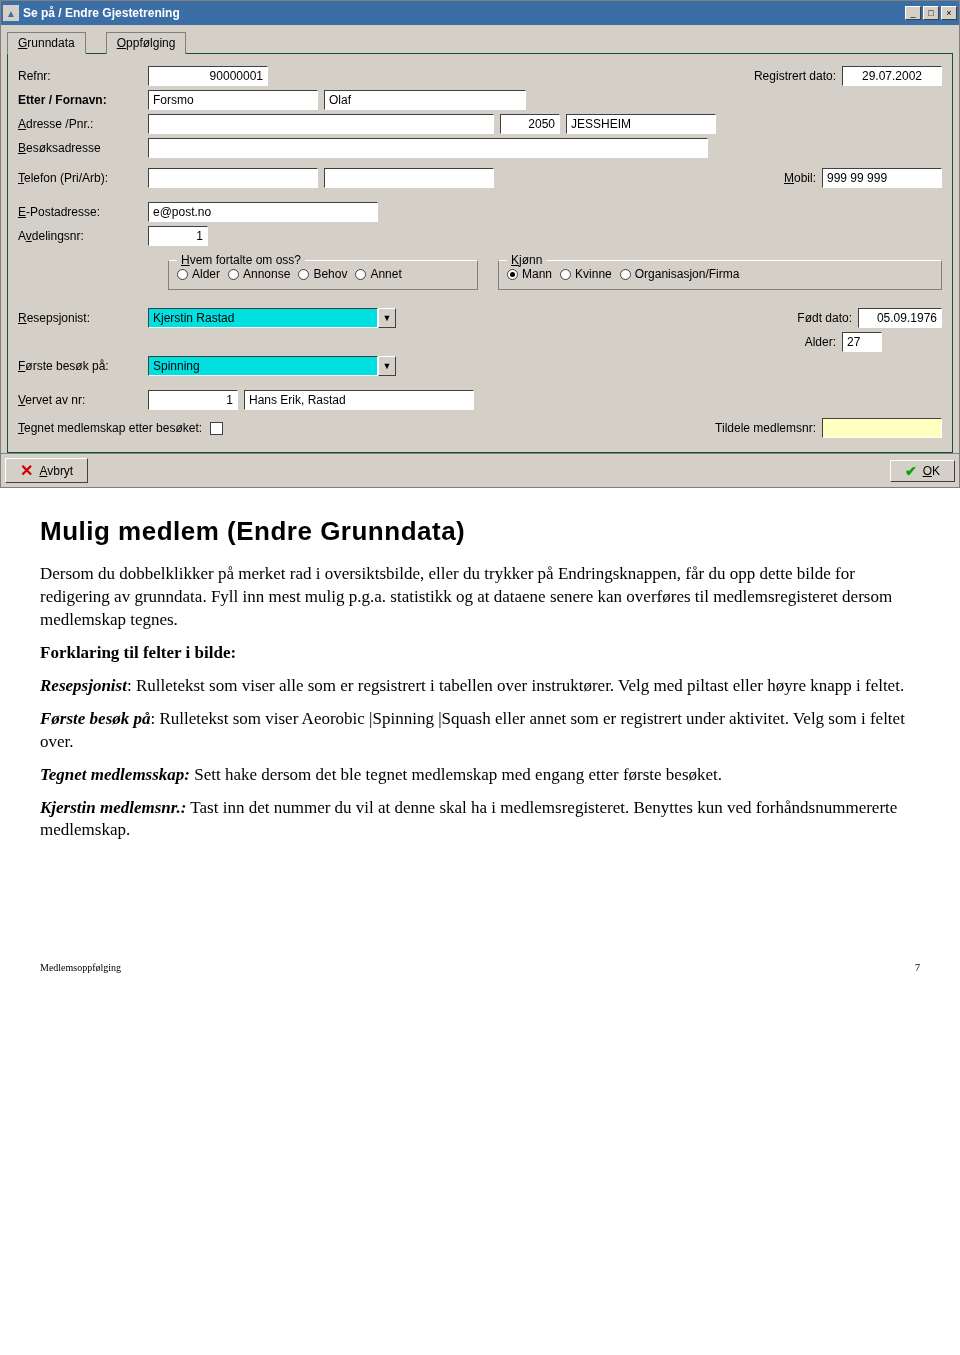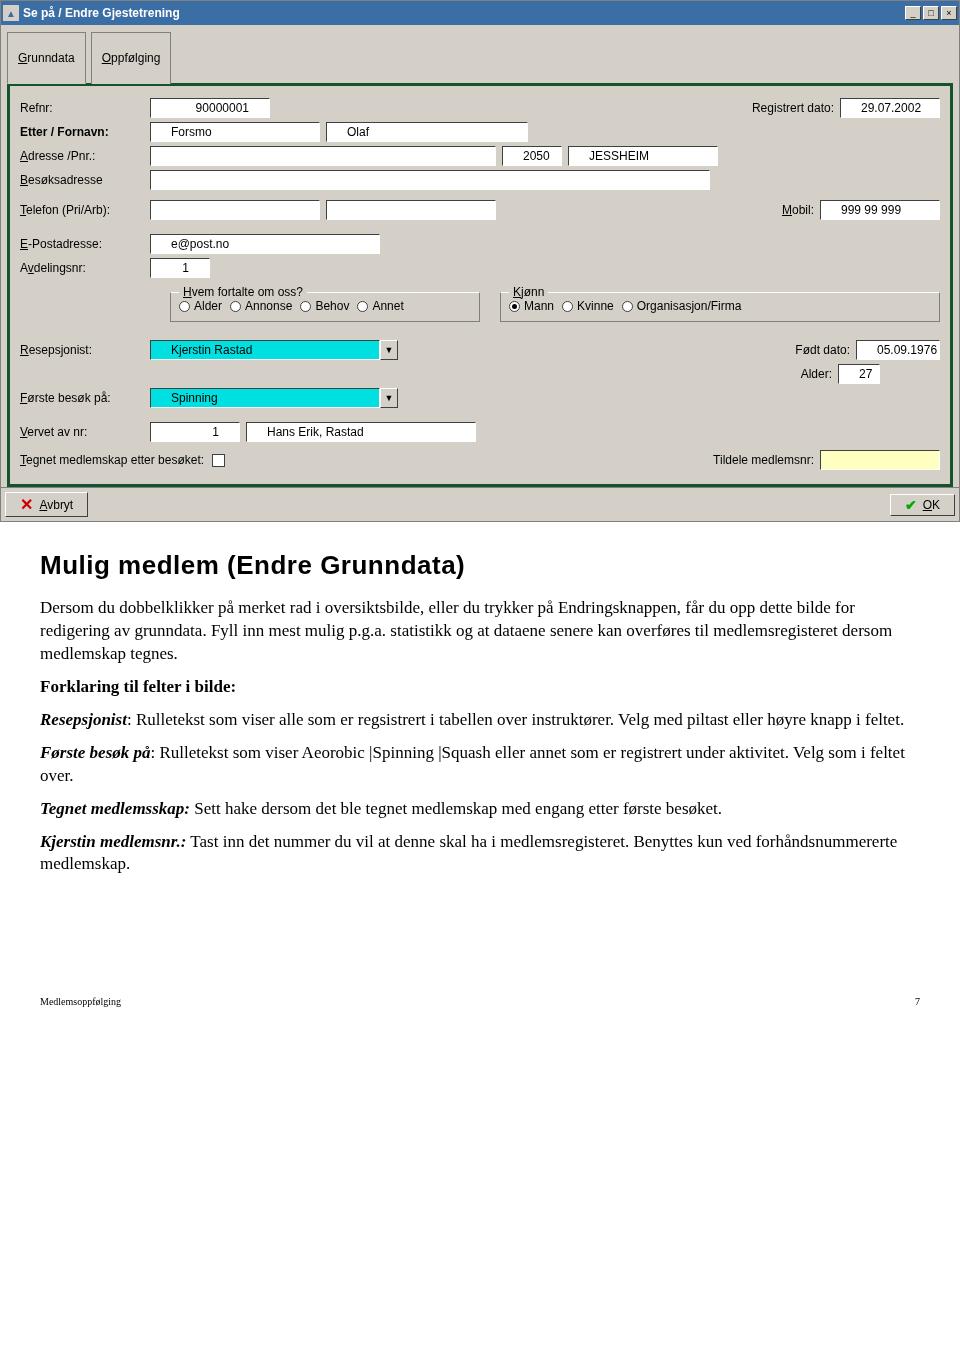--- a/index.html
+++ b/index.html
@@ -6,26 +6,26 @@
   body { background: #fff; font-family: Arial, Helvetica, sans-serif; font-size: 13px; color: #000; }
   .page { width: 960px; margin: 0 auto; }
   .win { border: 1px solid #808080; background: #d4d0c8; }
   .titlebar { display: flex; align-items: center; background: linear-gradient(#3a6ea5,#3a6ea5); color:#fff; height:24px; padding:0 2px; font-size:12px; }
   .titlebar .icon { width:16px; height:16px; background:#d4d0c8; margin-right:4px; display:flex; align-items:center; justify-content:center; font-size:10px; color:#3a6ea5; }
   .titlebar .title { flex:1; font-weight:bold; }
   .titlebar .winbtns { display:flex; gap:2px; }
   .titlebar .winbtn { width:16px; height:14px; background:#d4d0c8; border:1px solid #fff; border-right-color:#404040; border-bottom-color:#404040; font-size:9px; line-height:12px; text-align:center; color:#000; }
   .tabs { padding:6px 6px 0 6px; }
   .tabstrip { display:flex; }
-  .tab { padding:18px 10px; border:1px solid #808080; border-bottom:none; background:#d4d0c8; margin-right:5px; font-size:12px; position:relative; top:1px; }
+  .tab { padding:3px 10px; border:1px solid #808080; border-bottom:none; background:#d4d0c8; margin-right:20px; font-size:12px; position:relative; top:1px; }
   .tab.active { background:#d4d0c8; border-bottom:1px solid #d4d0c8; z-index:2; }
-  .panel { border:3px solid #14532d; background:#d4d0c8; padding:8px 10px 10px 10px; width: 100%; }
+  .panel { border:1px solid #14532d; background:#d4d0c8; padding:8px 10px 10px 10px; width: 100%; }
   .row { display:flex; align-items:center; margin:4px 0; font-size:12px; }
   .lbl { width:130px; }
-  .txt { background:#fff; border:1px solid #404040; border-right-color:#fff; border-bottom-color:#fff; height:20px; line-height:18px; padding:0 20px; font-size:12px; }
+  .txt { background:#fff; border:1px solid #404040; border-right-color:#fff; border-bottom-color:#fff; height:20px; line-height:18px; padding:0 4px; font-size:12px; }
   .txt.cyan { background:#00e0e0; }
   .txt.yellow { background:#ffffc0; }
   .sp { flex:1; }
   .lbl-r { margin-right:6px; }
   .groupbox { border:1px solid #808080; border-top:1px solid #fff; padding:6px 20px 8px 8px; position:relative; margin-top:8px; }
   .groupbox .legend { position:absolute; top:-8px; left:8px; background:#d4d0c8; padding:0 4px; font-size:12px; }
   .radios { display:flex; gap:8px; align-items:center; font-size:12px; }
   .radio { display:flex; align-items:center; gap:4px; }
   .radio .dot { width:11px; height:11px; border:1px solid #404040; border-radius:50%; background:#fff; position:relative; }
   .radio.sel .dot::after { content:""; position:absolute; inset:2px; background:#000; border-radius:50%; }

